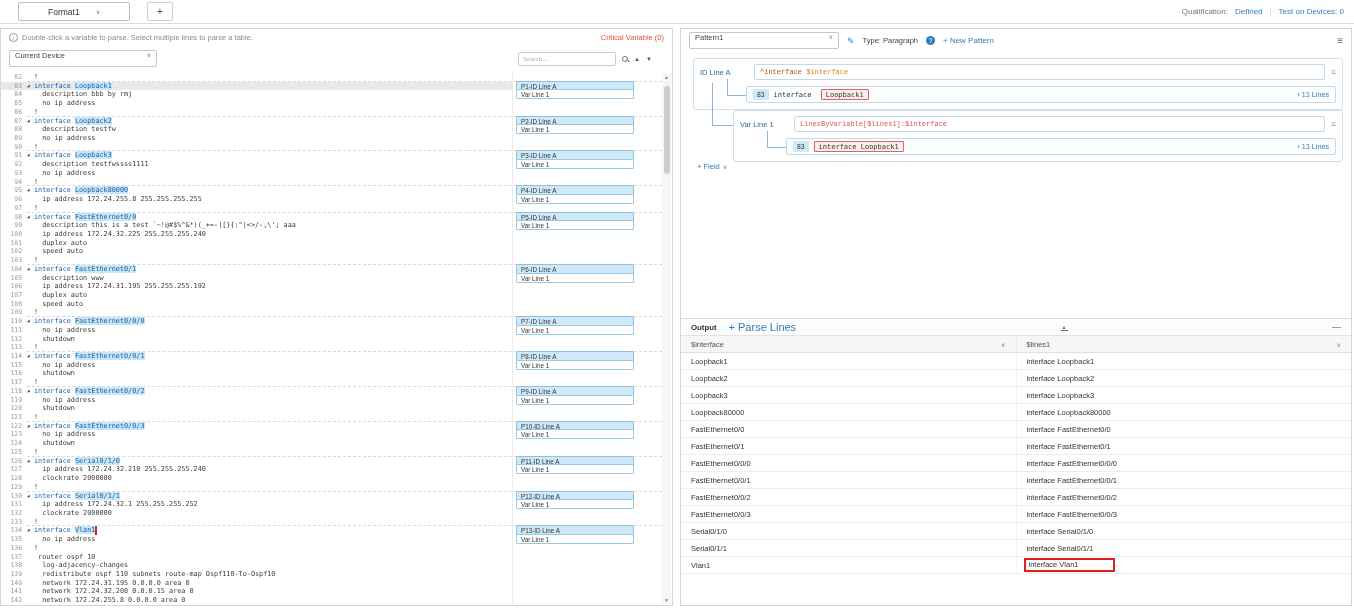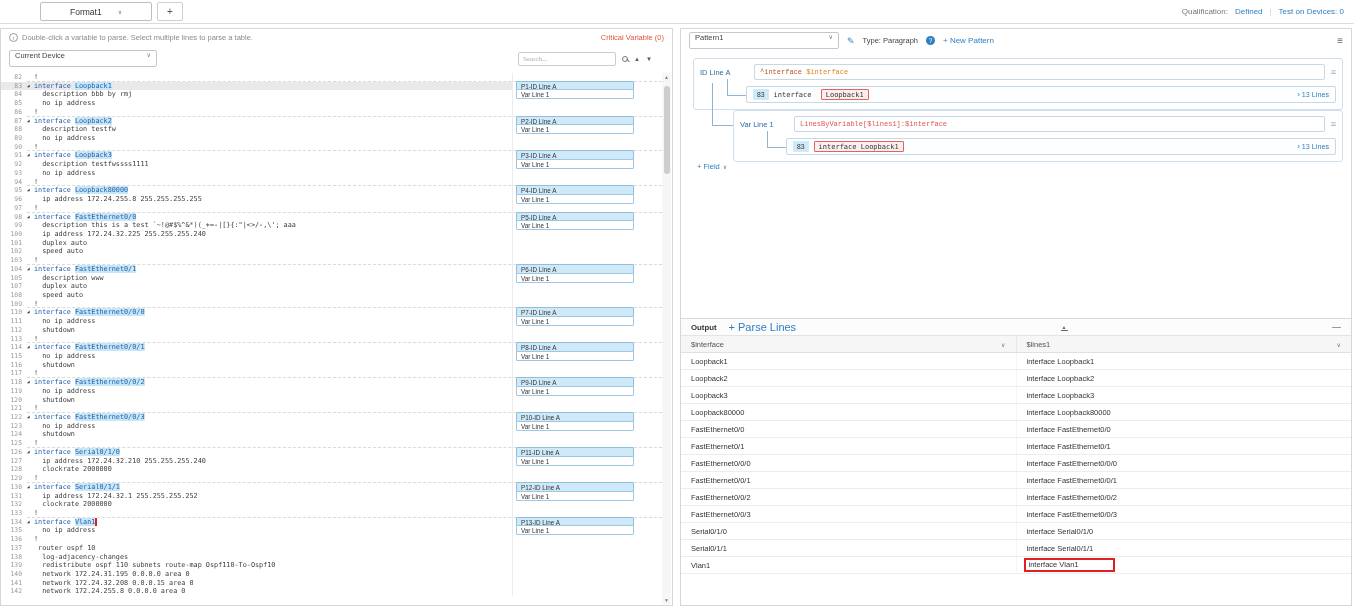--- a/index.html
+++ b/index.html
@@ -1,21 +1,21 @@
 <!DOCTYPE html>
 <html><head>
 <meta charset="utf-8">
 <style>
   *{margin:0;padding:0;box-sizing:border-box}
   html,body{width:1354px;height:611px;background:#fff;font-family:"Liberation Sans",sans-serif;color:#333;overflow:hidden}
   .app{position:relative;width:1354px;height:611px;font-size:8px}
 
   
   .topbar{position:absolute;top:0;left:0;right:0;height:24px;border-bottom:1px solid #dcdcdc;display:flex;align-items:center;justify-content:space-between;padding:0 10px;background:#fff}
-  .tabs{display:flex;align-items:center;gap:5px;margin-left:30px}
+  .tabs{display:flex;align-items:center;gap:17px;margin-left:8px}
   .tab{width:112px;height:19px;border:1px solid #bdbdbd;border-radius:2px;display:flex;align-items:center;justify-content:center;gap:16px;font-size:8.5px;color:#333;background:#fff;cursor:pointer}
   .chev{color:#777;font-size:6px}
   .addtab{width:26px;height:19px;border:1px solid #cfcfcf;border-radius:2px;display:flex;align-items:center;justify-content:center;color:#555;font-size:10px;background:#fff;cursor:pointer}
   .topright{display:flex;align-items:center;gap:7px;font-size:8px}
   .g{color:#777}
   .lnk{color:#2e7fc2;text-decoration:none;cursor:pointer}
   .sep{color:#ccc}
 
   
   .left-panel{position:absolute;left:0;top:28px;width:673px;height:578px;border:1px solid #d6d6d6;background:#fff}
@@ -328,20 +328,27 @@
         </div>
 
         <div class="row" data-btype="var">
           <span class="gutter">105</span>
           <span class="code"><span class="codewrap"><span class="marker"></span><span class="pre">  description www</span></span></span>
           <span class="badge-cell">
             <span class="badge">Var Line 1</span>
           </span>
         </div>
 
+        <div class="row">
+          <span class="gutter">106</span>
+          <span class="code"><span class="codewrap"><span class="marker"></span><span class="pre">  ip address 172.24.31.195 255.255.255.192</span></span></span>
+          <span class="badge-cell">
+            
+          </span>
+        </div>
 
         <div class="row">
           <span class="gutter">107</span>
           <span class="code"><span class="codewrap"><span class="marker"></span><span class="pre">  duplex auto</span></span></span>
           <span class="badge-cell">
             
           </span>
         </div>
 
         <div class="row">

